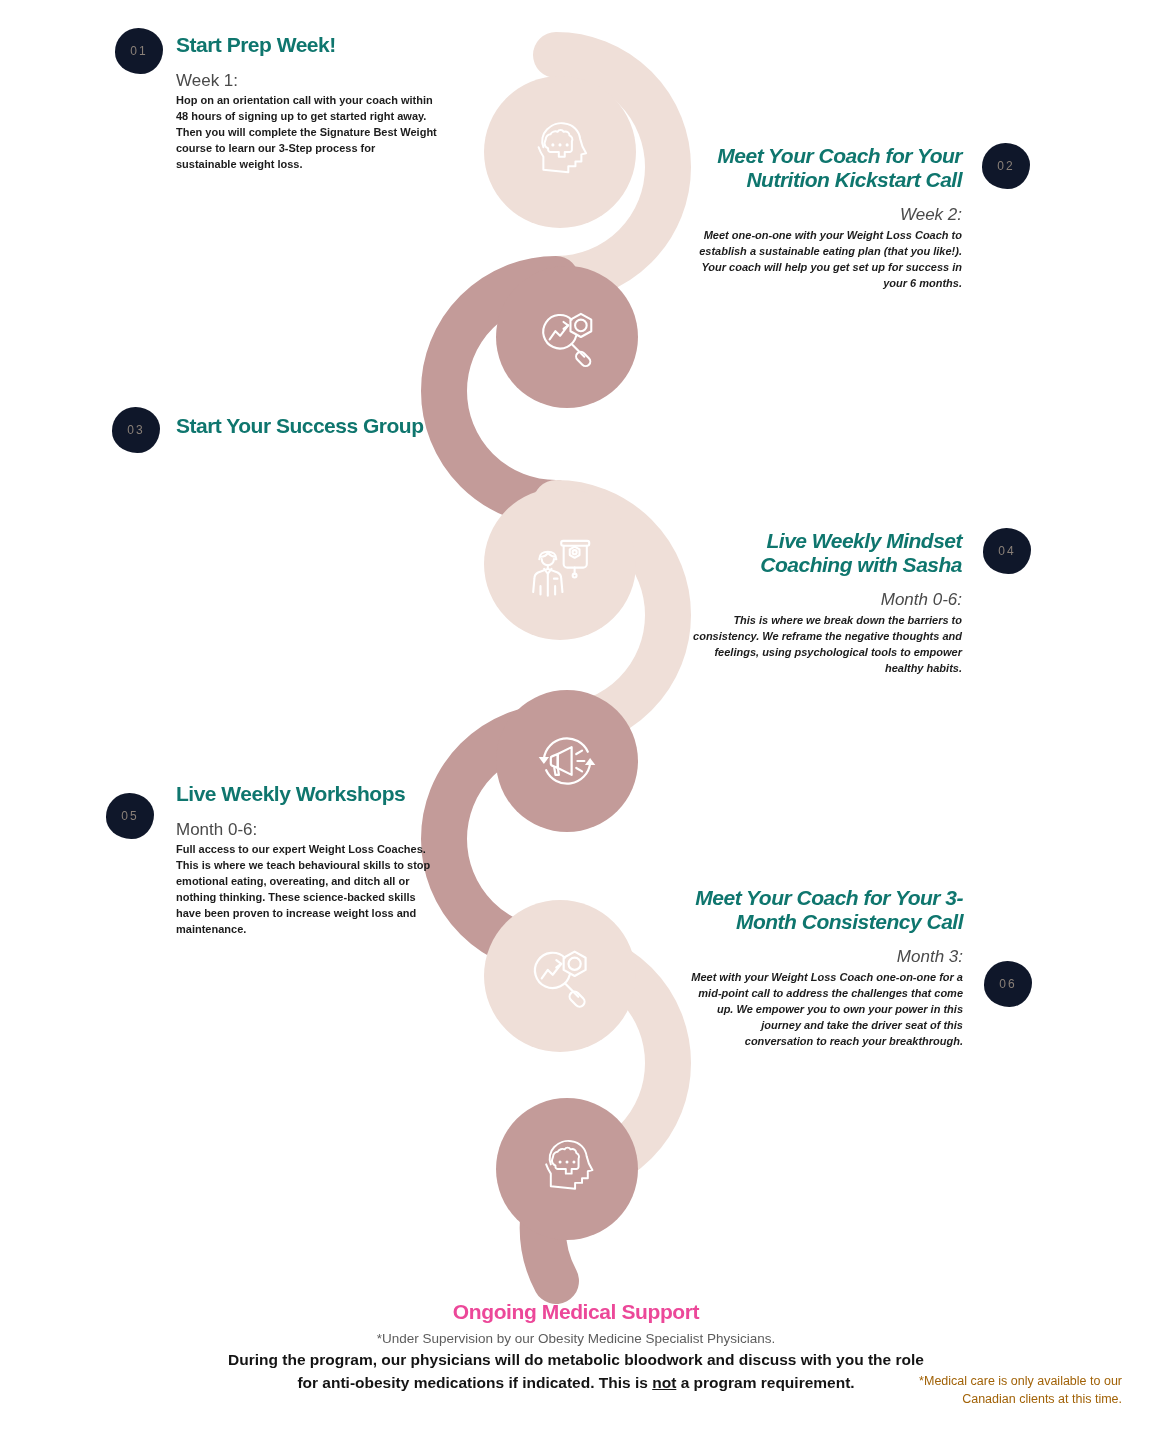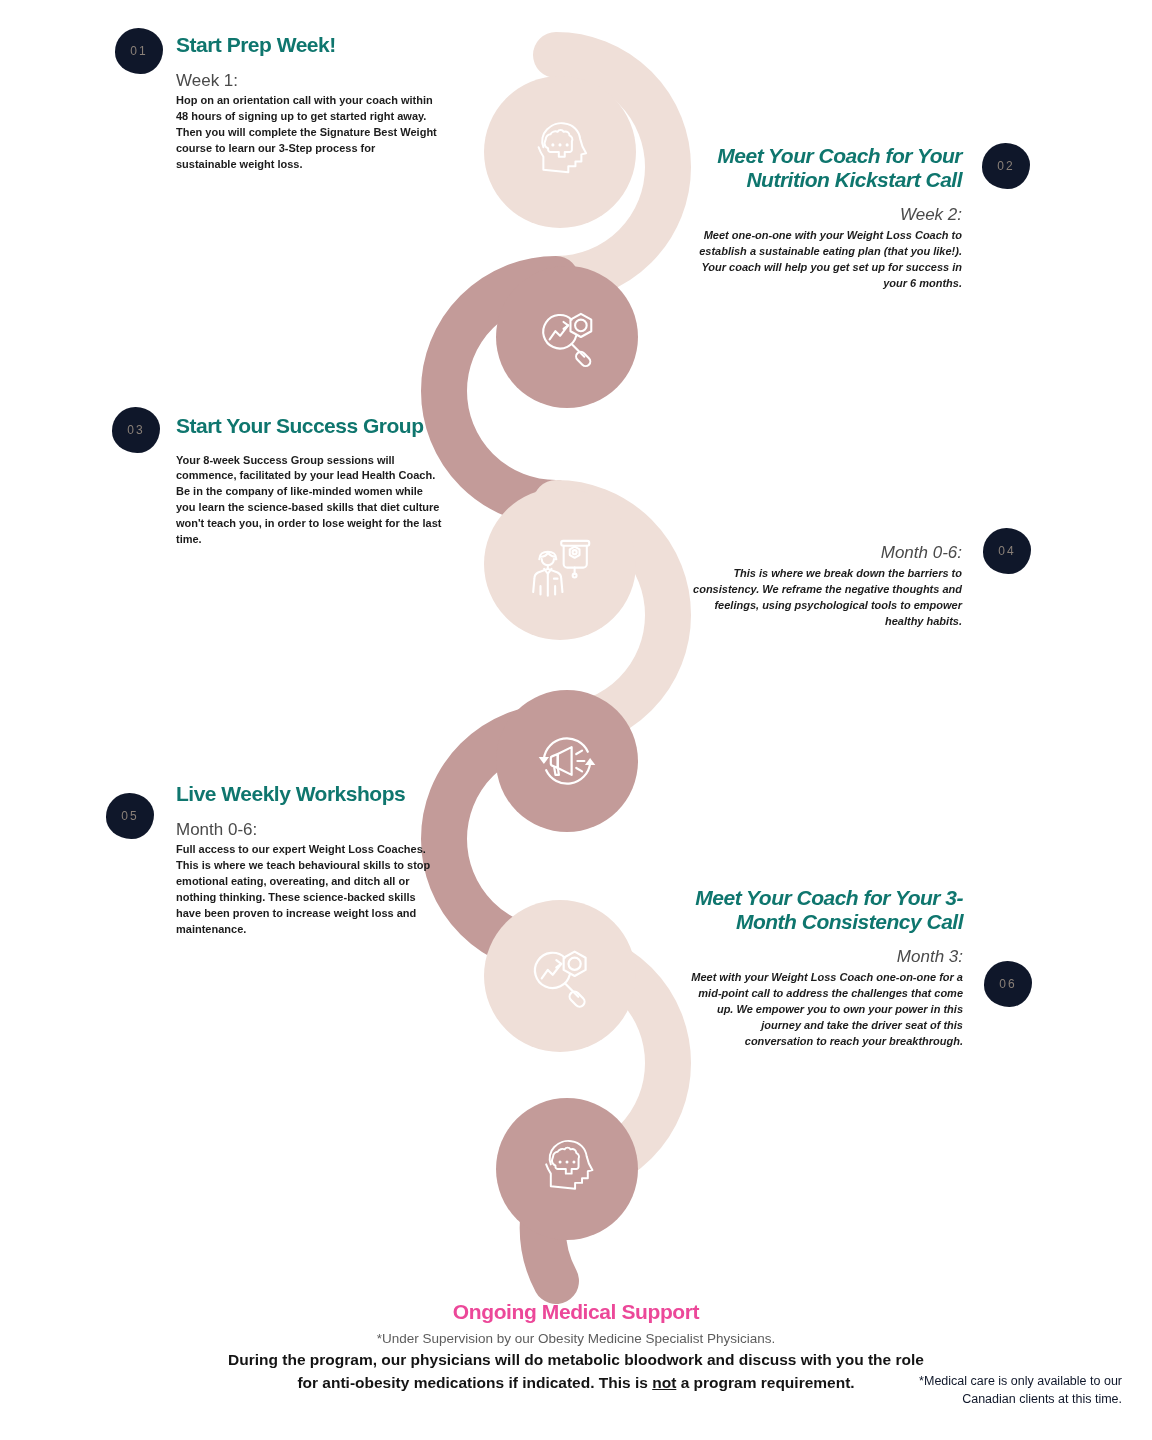--- a/index.html
+++ b/index.html
@@ -112,21 +112,21 @@
   #footer .f-body u { text-decoration: underline; }
 
   #note {
     position: absolute;
     right: 30px;
     top: 1372px;
     width: 250px;
     text-align: right;
     font-size: 12.5px;
     line-height: 1.45;
-    color: #0f172a;
+    color: #a16207;
     font-weight: 400;
   }
 </style>
 </head>
 <body>
 
 <div id="page">
 
   <svg id="ribbon" viewBox="0 0 1152 1440" width="1152" height="1440">
 
@@ -240,27 +240,27 @@
     <div class="heading">Meet Your Coach for Your Nutrition Kickstart Call</div>
     <div class="period">Week 2:</div>
     <div class="body">Meet one-on-one with your Weight Loss Coach to establish a sustainable eating plan (that you like!). Your coach will help you get set up for success in your 6 months.</div>
   </div>
 
   <div class="badge" style="left:112px; top:407px;">
     <span>03</span>
   </div>
   <div class="step left" style="left:176px; top:414px; width:268px;">
     <div class="heading">Start Your Success Group</div>
-    <div class="body" style="margin-top:15px;">Your 8-week Success Group sessions will commence, facilitated by your lead Health Coach. Be in the company of like-minded women while you learn the science-based skills that diet culture won't teach you, in order to lose weight for the last time.</div>
   </div>
 
   <div class="badge" style="left:983px; top:528px;">
     <span>04</span>
   </div>
   <div class="step right" style="left:690px; top:529px; width:272px;">
+    <div class="heading">Live Weekly Mindset Coaching with Sasha</div>
     <div class="period">Month 0-6:</div>
     <div class="body">This is where we break down the barriers to consistency. We reframe the negative thoughts and feelings, using psychological tools to empower healthy habits.</div>
   </div>
 
   <div class="badge" style="left:106px; top:793px;">
     <span>05</span>
   </div>
   <div class="step left" style="left:176px; top:782px; width:256px;">
     <div class="heading">Live Weekly Workshops</div>
     <div class="period">Month 0-6:</div>

